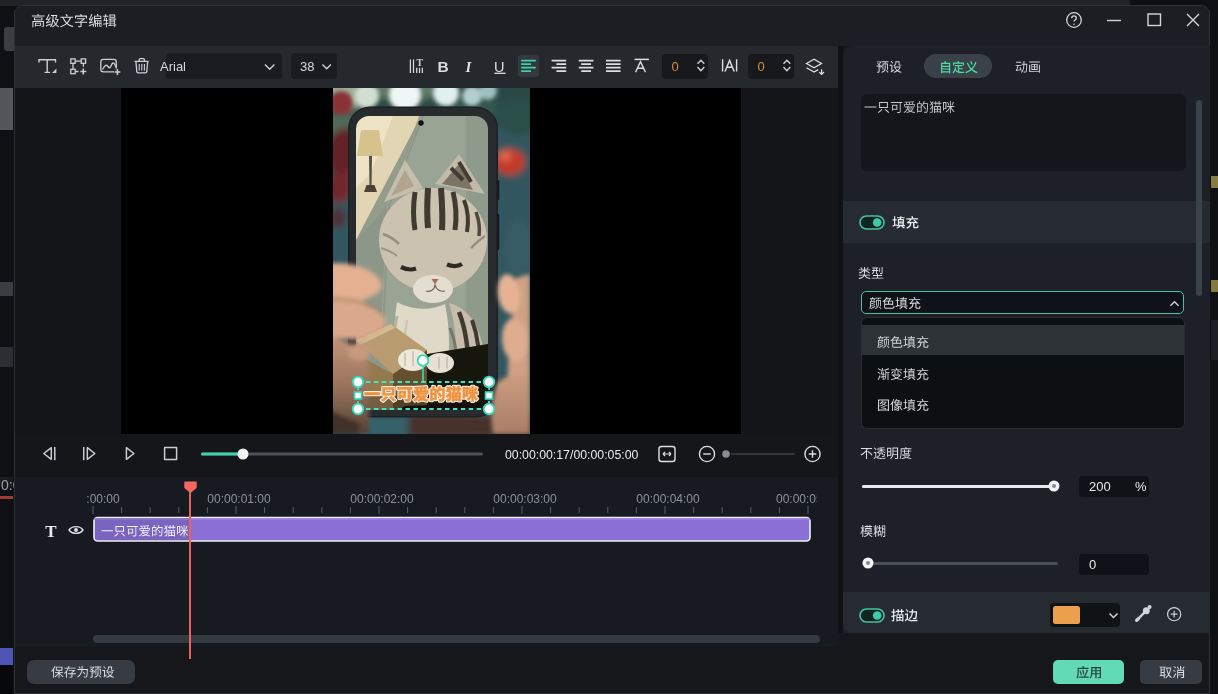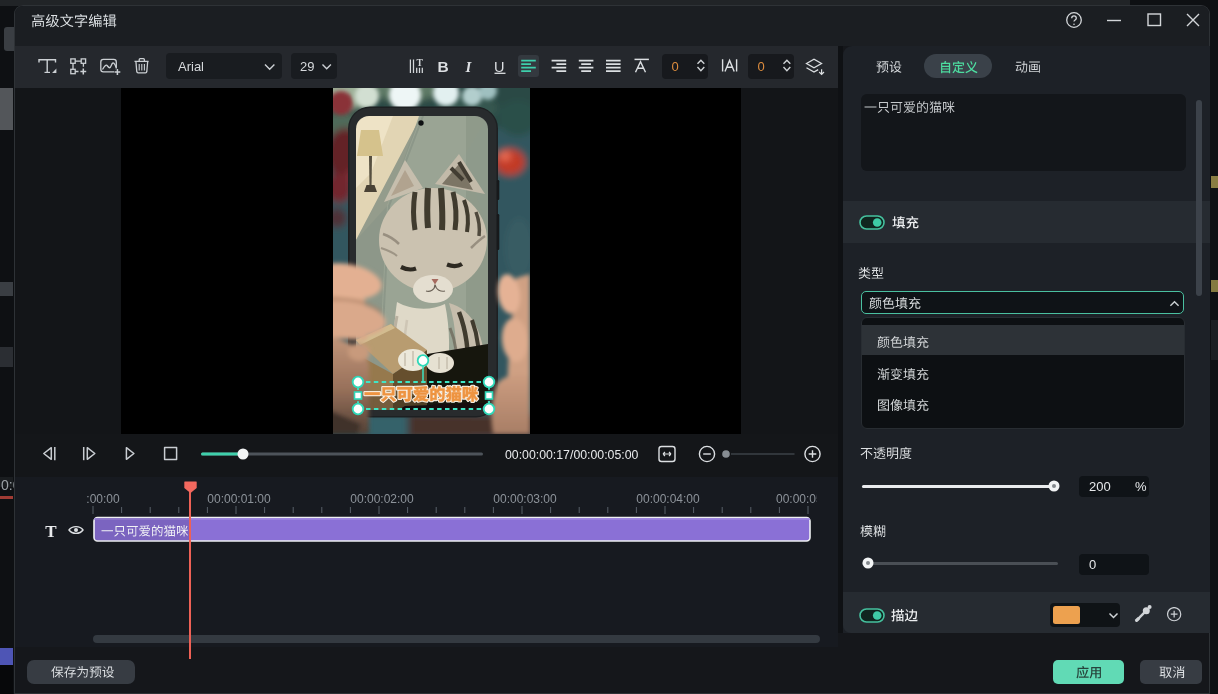--- a/index.html
+++ b/index.html
@@ -54,23 +54,23 @@
 <circle cx="14" cy="14" r="7.3"></circle>
 <path d="M11.7 12.2c0-3 4.6-3 4.6 0c0 1.8-2.3 1.7-2.3 3.4"></path>
 <circle cx="14" cy="18.3" r="0.8" fill="#d3d6d9" stroke="none"></circle>
 <path d="M47 14.5h14" stroke-width="1.4"></path>
 <rect x="88" y="8" width="12.5" height="11.5" stroke-width="1.4"></rect>
 <path d="M127 8l12 12M139 8l-12 12" stroke-width="1.4"></path>
 </g>
   </svg>
 <div class="abs" style="left:14.5px;top:46px;width:823.5px;height:42px;background:#25282d"></div>
 <div class="abs" style="left:166px;top:53px;width:116px;height:26px;background:#191c20;border-radius:4px"></div>
-<div class="lat" style="left:178px;top:59px;font-size:13px;color:#d6d9dc">Arial</div>
+<div class="lat" style="left:160px;top:59px;font-size:13px;color:#d6d9dc">Arial</div>
 <div class="abs" style="left:291px;top:53px;width:46px;height:26px;background:#191c20;border-radius:4px"></div>
-<div class="lat" style="left:300px;top:59px;font-size:13px;color:#d6d9dc">29</div>
+<div class="lat" style="left:300px;top:59px;font-size:13px;color:#d6d9dc">38</div>
 <div class="abs" style="left:662px;top:54px;width:46px;height:25px;background:#17191d;border-radius:4px"></div>
 <div class="lat" style="left:671.5px;top:59px;font-size:13px;color:#dd8c3e">0</div>
 <div class="abs" style="left:748px;top:54px;width:46px;height:25px;background:#17191d;border-radius:4px"></div>
 <div class="lat" style="left:757.5px;top:59px;font-size:13px;color:#dd8c3e">0</div>
 <div class="abs" style="left:518px;top:55px;width:21px;height:22px;background:#34393f;border-radius:3px"></div>
 <svg class="abs" style="left:28px;top:46px" width="811" height="42" viewBox="0 0 811 42">
 <g fill="none" stroke="#ccd0d4" stroke-width="1.4">
 
 <path d="M11 16.5v-2.7h16.5v2.7M19.2 14v12.5"></path>
 <path d="M16.5 26.4h5.5" stroke-width="1.2"></path>

